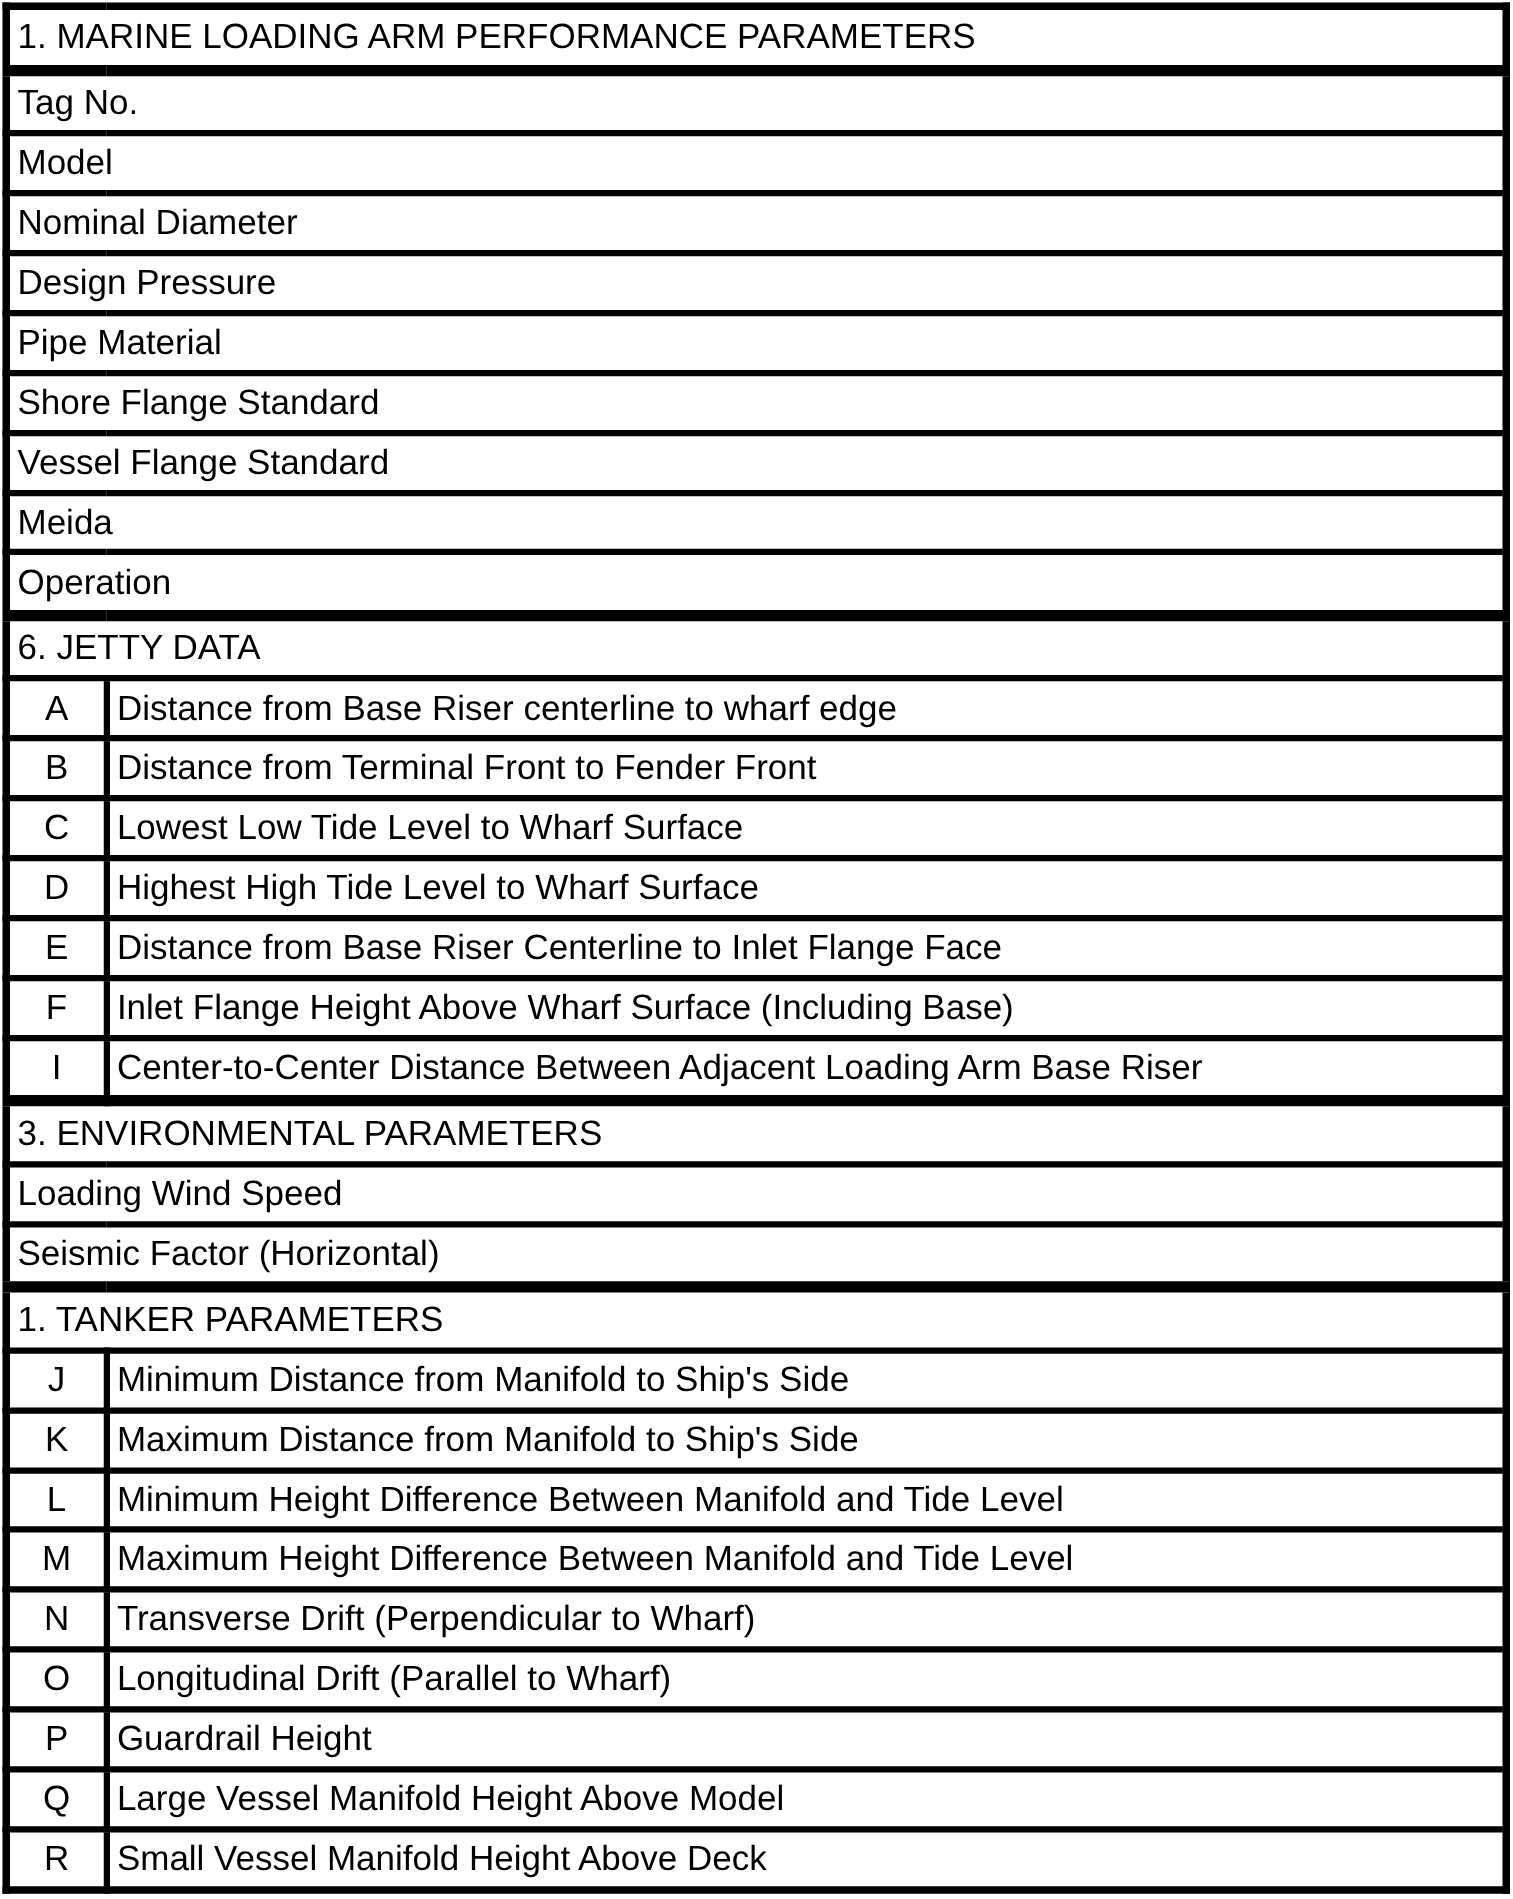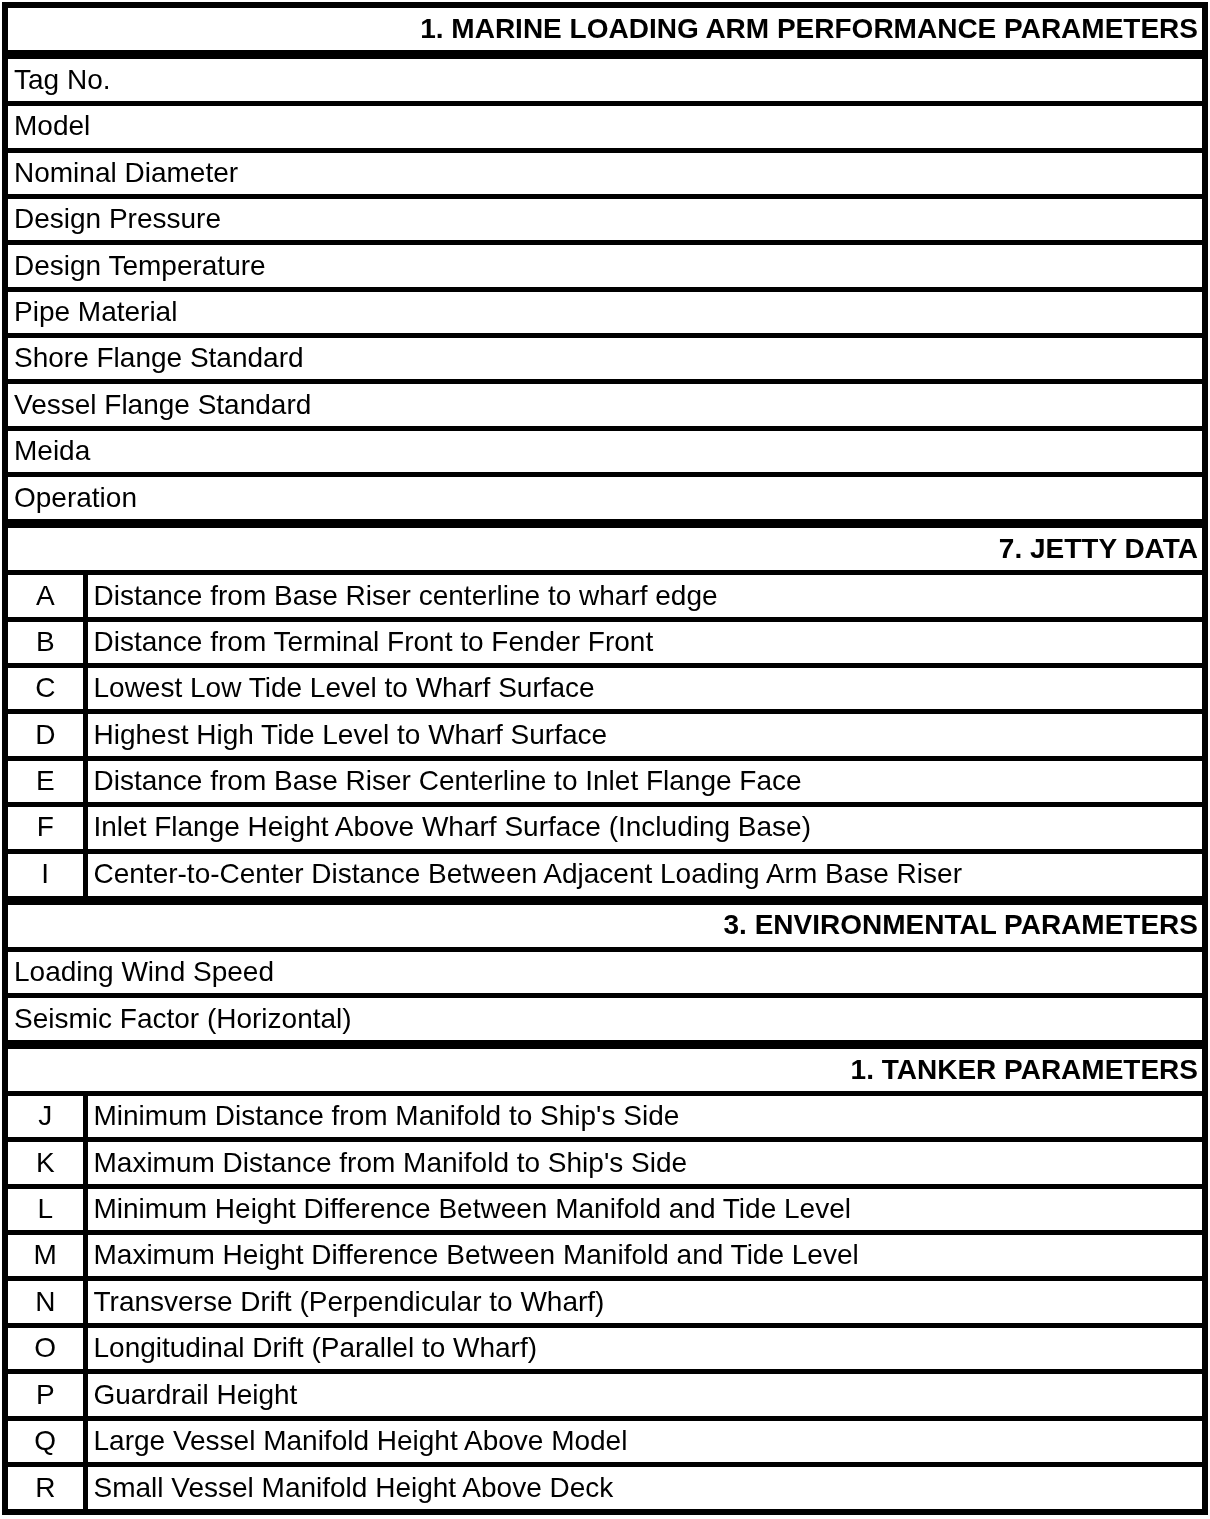--- a/index.html
+++ b/index.html
@@ -31,23 +31,22 @@
   col.letter-col { width: 80px; }
   td {
     border: 5px solid #000000;
     vertical-align: middle;
     padding: 0 4px 0 6px;
     white-space: nowrap;
     overflow: hidden;
     line-height: 1.1;
   }
   td.section-title {
-    font-weight: bold;
+    font-weight: normal;
     padding-left: 6px;
-    text-align: right;
   }
   
   tr.section-row.not-first td { border-top-width: 9px; }
   
   tr.after-first-header td { border-top-width: 9px; }
   td.label-cell {
     text-align: center;
     padding: 0;
   }
   td.desc-cell, td.full-cell {
@@ -73,39 +72,36 @@
         <tr>
           <td colspan="2" class="full-cell">Model</td>
         </tr>
         <tr>
           <td colspan="2" class="full-cell">Nominal Diameter</td>
         </tr>
         <tr>
           <td colspan="2" class="full-cell">Design Pressure</td>
         </tr>
         <tr>
-          <td colspan="2" class="full-cell">Design Temperature</td>
-        </tr>
-        <tr>
           <td colspan="2" class="full-cell">Pipe Material</td>
         </tr>
         <tr>
           <td colspan="2" class="full-cell">Shore Flange Standard</td>
         </tr>
         <tr>
           <td colspan="2" class="full-cell">Vessel Flange Standard</td>
         </tr>
         <tr>
           <td colspan="2" class="full-cell">Meida</td>
         </tr>
         <tr>
           <td colspan="2" class="full-cell">Operation</td>
         </tr>
         <tr class="section-row not-first">
-          <td colspan="2" class="section-title">7. JETTY DATA</td>
+          <td colspan="2" class="section-title">6. JETTY DATA</td>
         </tr>
         <tr>
           <td class="label-cell">A</td>
           <td class="desc-cell">Distance from Base Riser centerline to wharf edge</td>
         </tr>
         <tr>
           <td class="label-cell">B</td>
           <td class="desc-cell">Distance from Terminal Front to Fender Front</td>
         </tr>
         <tr>

